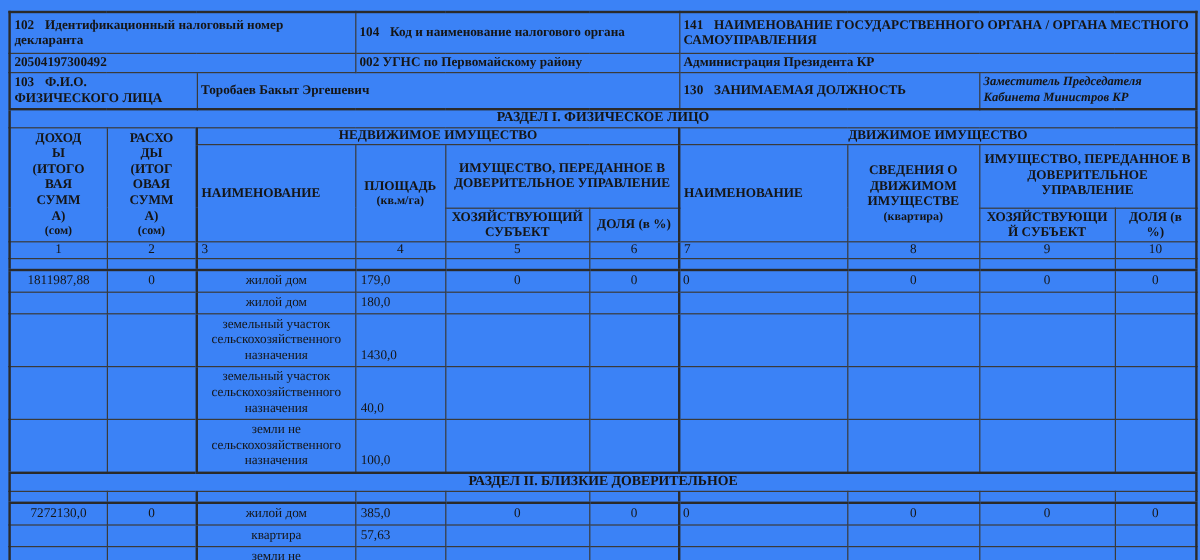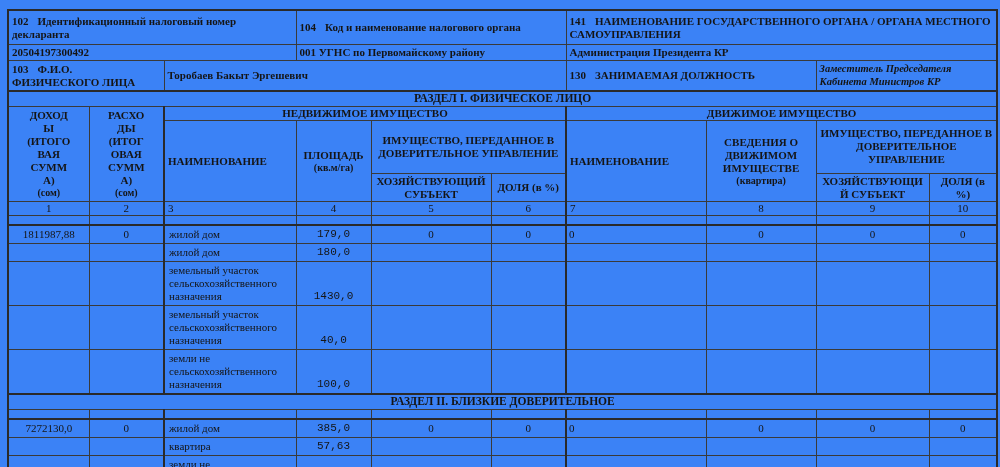--- a/index.html
+++ b/index.html
@@ -65,22 +65,22 @@
   
   .thickL { border-left: 2px solid #2a2a2a !important; }
   tbody[data-rows] td:nth-child(3),
   tbody[data-rows] td:nth-child(7),
   tr.numbers-row td:nth-child(3),
   tr.numbers-row td:nth-child(7) { border-left: 2px solid #2a2a2a; }
   
   tbody[data-rows] td { padding: 2px 4px; }
   tbody[data-rows] td:nth-child(1),
   tbody[data-rows] td:nth-child(2) { text-align: center; }
-  tbody[data-rows] td:nth-child(3) { text-align: left; }
-  tbody[data-rows] td:nth-child(4) { text-align: center; vertical-align: bottom; font-family: Liberation Mono, monospace; }
+  tbody[data-rows] td:nth-child(3) { text-align: center; }
+  tbody[data-rows] td:nth-child(4) { vertical-align: bottom; }
   tbody[data-rows] td:nth-child(5),
   tbody[data-rows] td:nth-child(6) { text-align: center; }
   tbody[data-rows] td:nth-child(7) { text-align: left; padding-left: 2px; }
   tbody[data-rows] td:nth-child(8),
   tbody[data-rows] td:nth-child(9),
   tbody[data-rows] td:nth-child(10) { text-align: center; }
   tr.spacer-row td { height: 8px; padding: 0; border-bottom: 2px solid #2a2a2a; }
   tr.data-row td { height: 13px; }
 </style>
 </head>
@@ -102,21 +102,21 @@
     </colgroup>
 
     <tbody>
       <tr class="row-a">
         <td class="flabel" colspan="3"><span class="fcode">102</span><span>Идентификационный налоговый номер декларанта</span></td>
         <td class="flabel" colspan="3"><span class="fcode">104</span><span>Код и наименование налогового органа</span></td>
         <td class="flabel" colspan="4"><span class="fcode">141</span><span>НАИМЕНОВАНИЕ ГОСУДАРСТВЕННОГО ОРГАНА / ОРГАНА МЕСТНОГО САМОУПРАВЛЕНИЯ</span></td>
       </tr>
       <tr class="row-b">
         <td class="fvalue" colspan="3">20504197300492</td>
-        <td class="fvalue" colspan="3">001 УГНС по Первомайскому району</td>
+        <td class="fvalue" colspan="3">002 УГНС по Первомайскому району</td>
         <td class="fvalue" colspan="4">Администрация Президента КР</td>
       </tr>
       <tr class="row-c">
         <td class="flabel" colspan="2"><span class="fcode">103</span><span>Ф.И.О. ФИЗИЧЕСКОГО ЛИЦА</span></td>
         <td class="fvalue" colspan="4">Торобаев Бакыт Эргешевич</td>
         <td class="flabel" colspan="2"><span class="fcode">130</span><span>ЗАНИМАЕМАЯ ДОЛЖНОСТЬ</span></td>
         <td class="fvalue small" colspan="2">Заместитель Председателя Кабинета Министров КР</td>
       </tr>
     </tbody>
 

